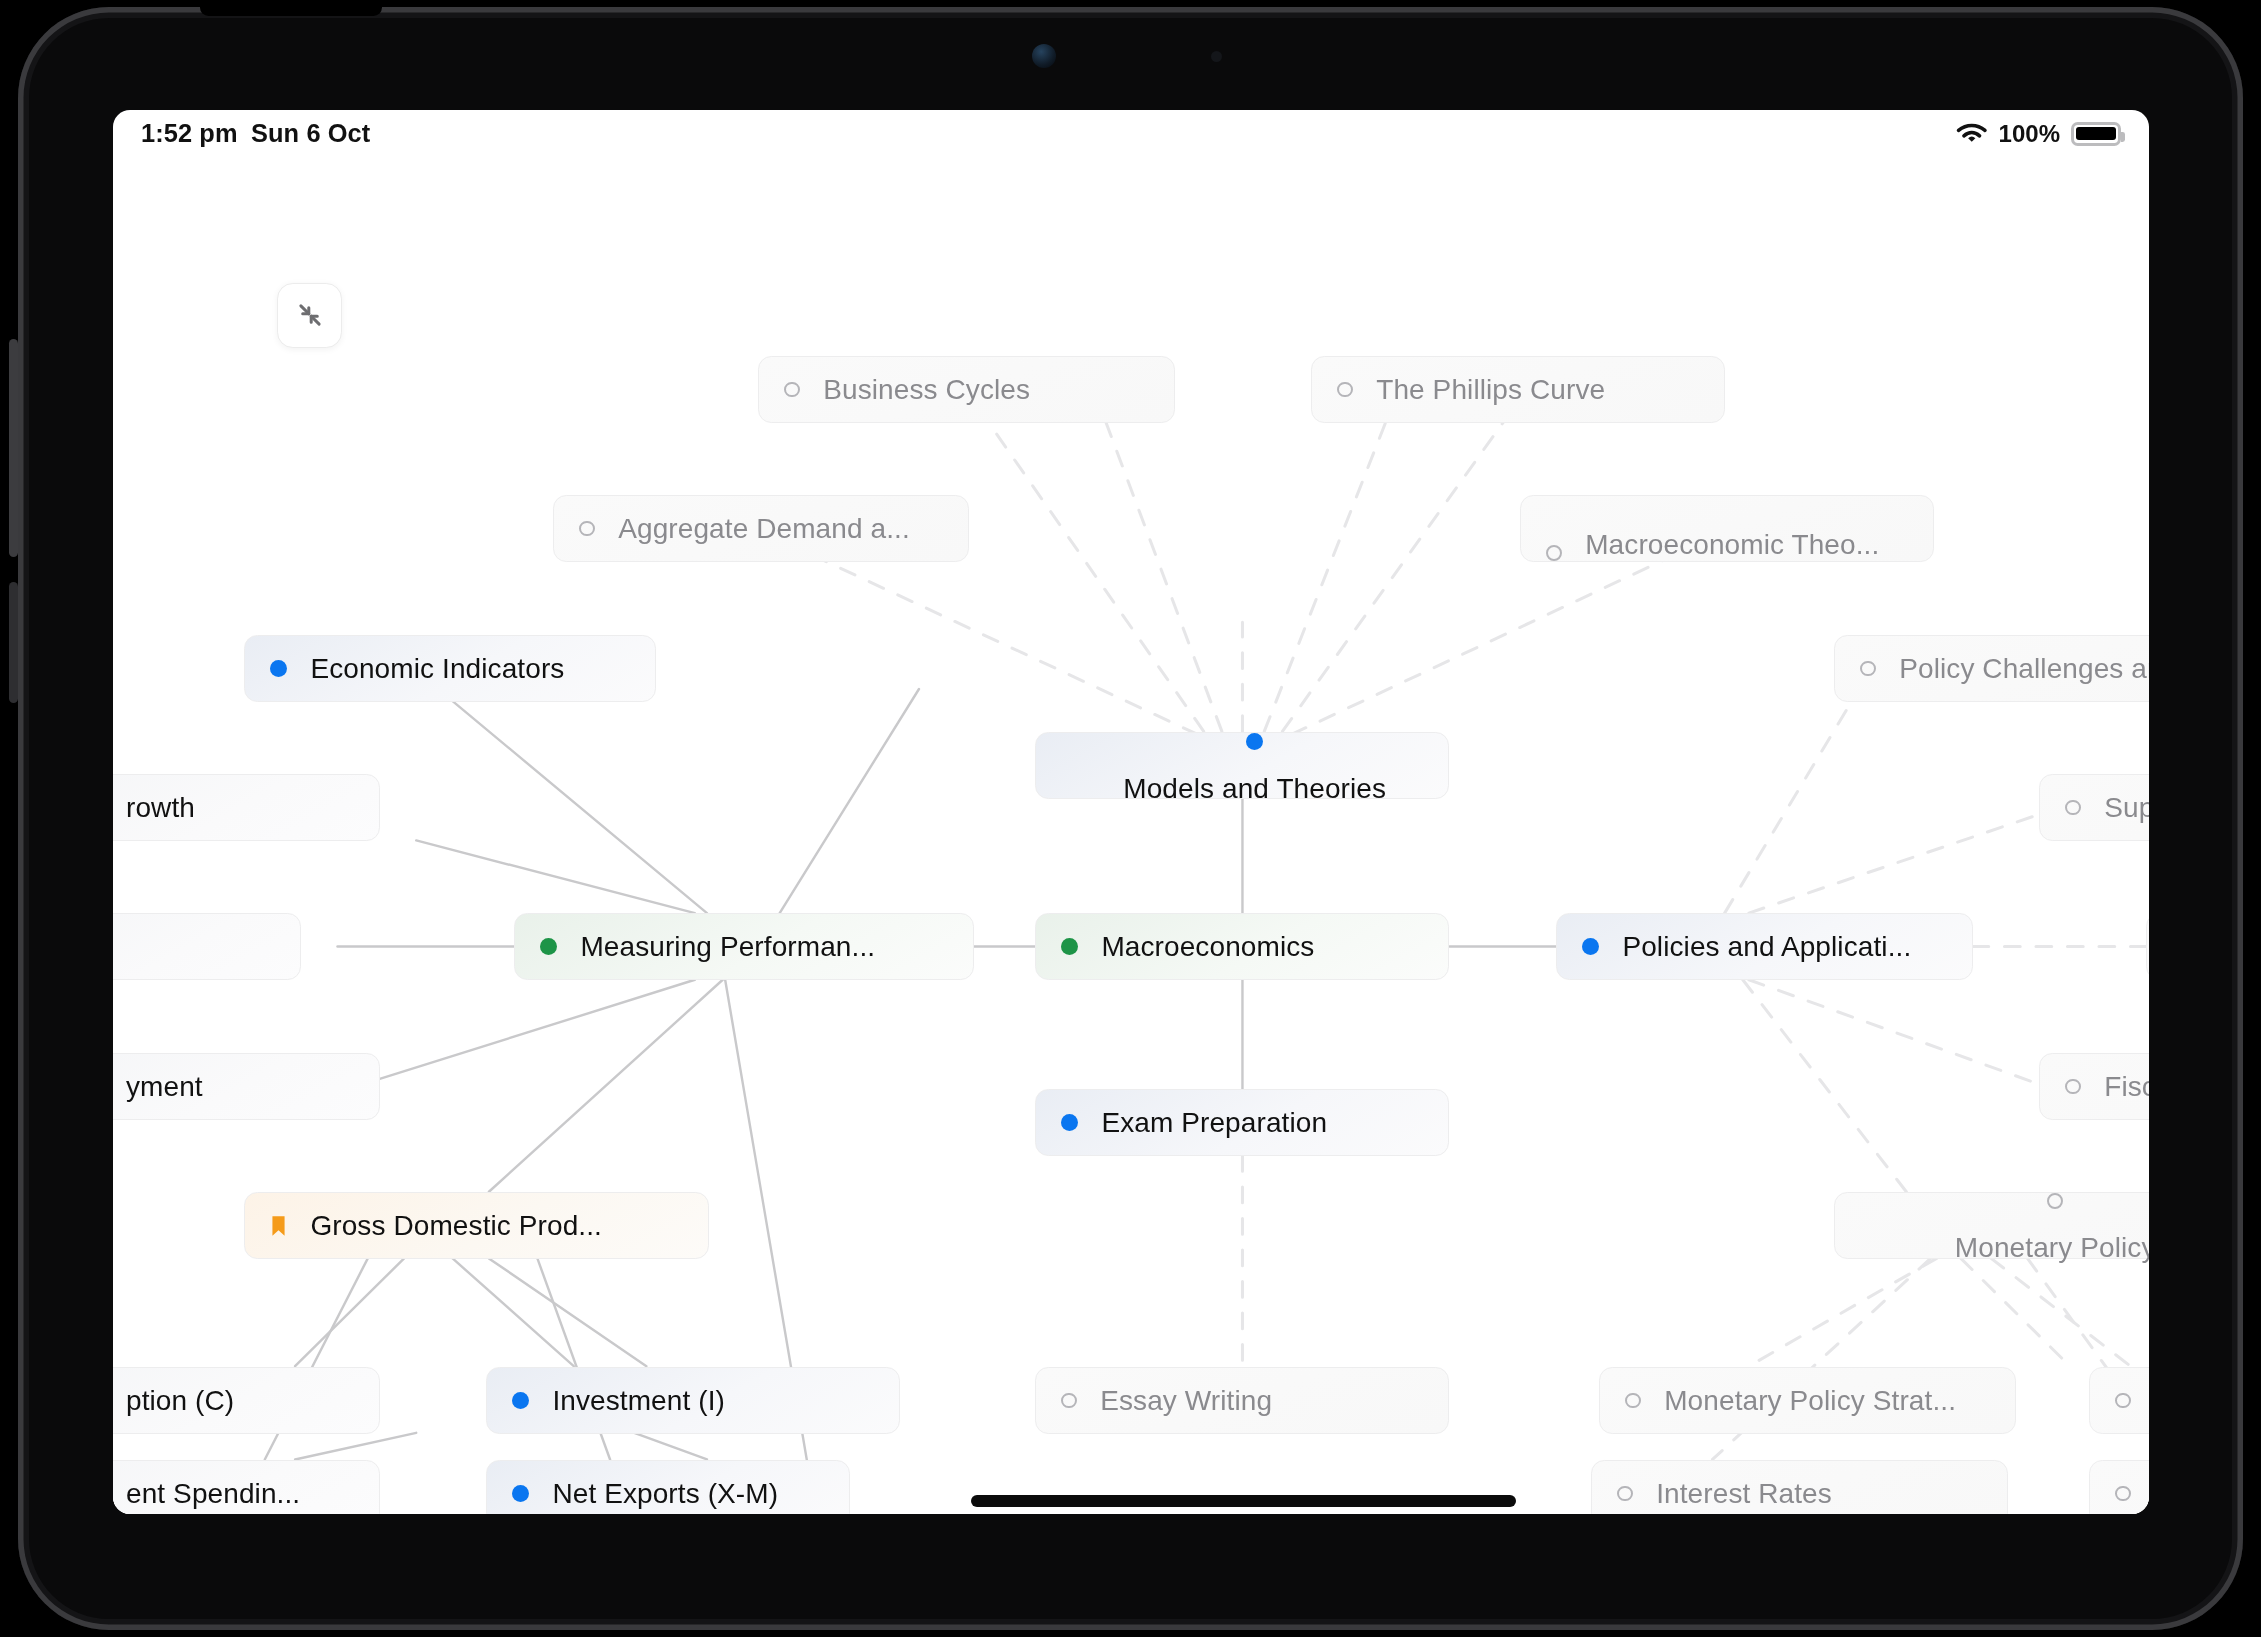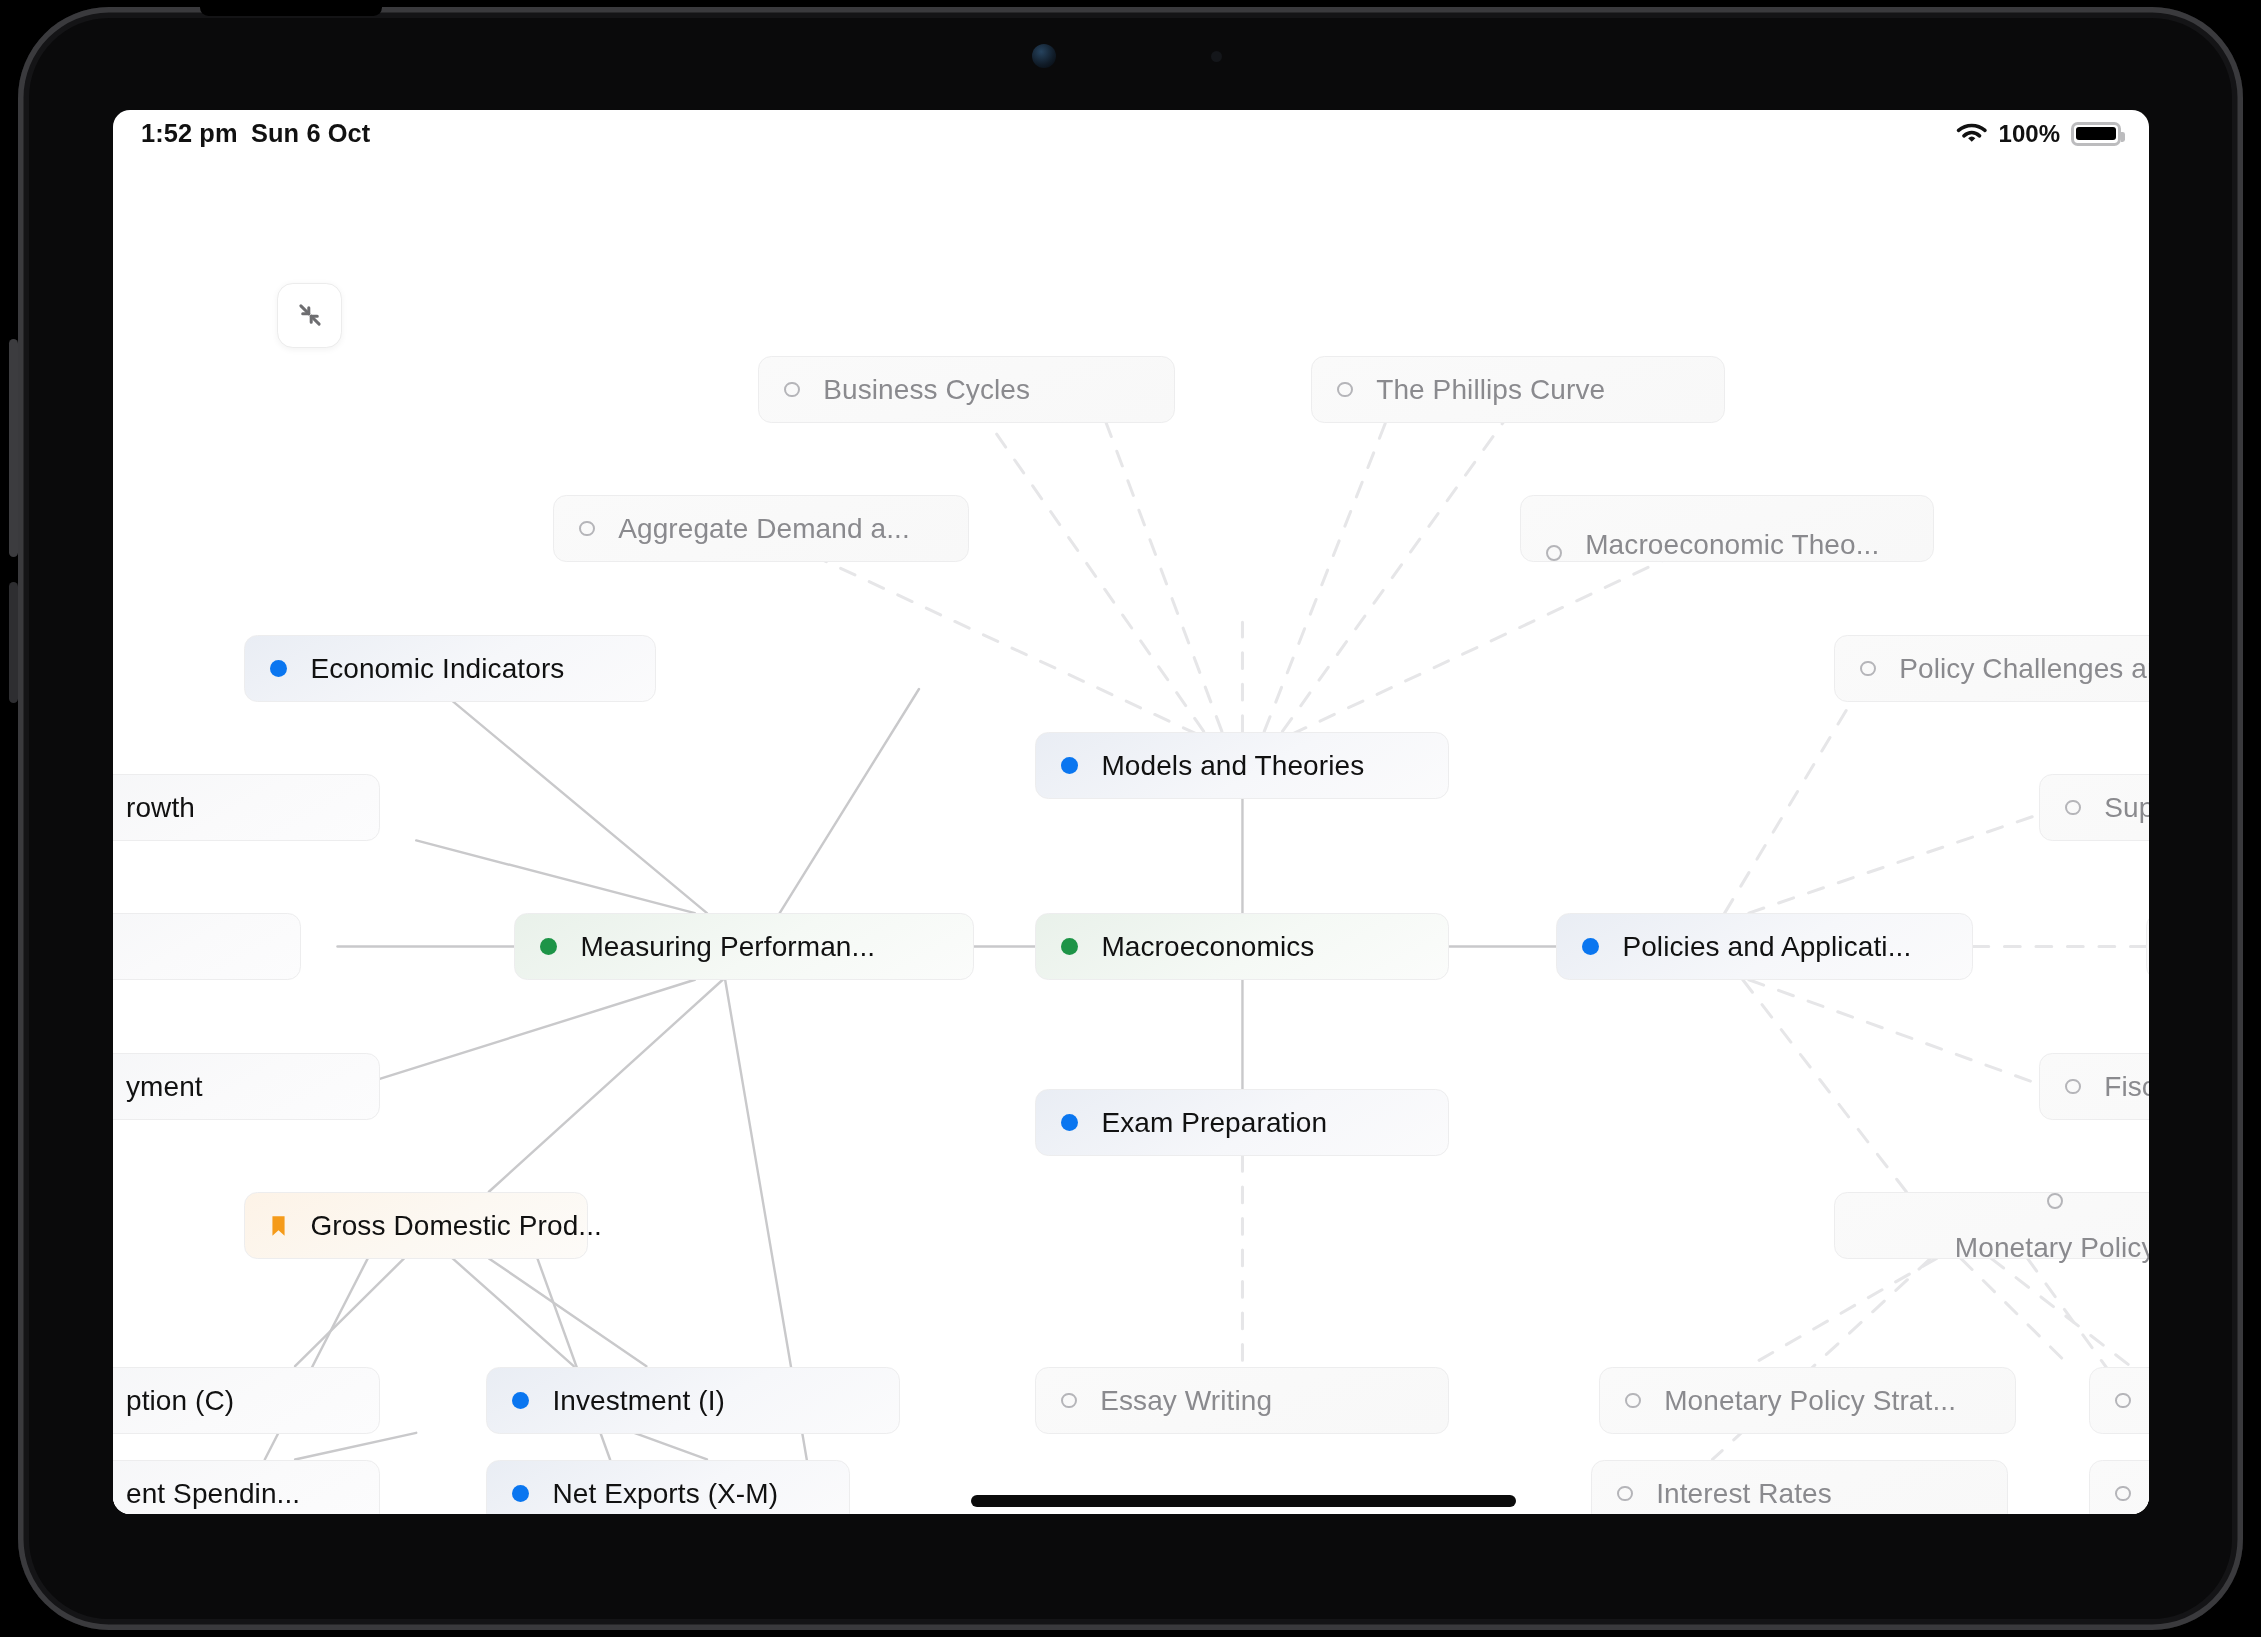--- a/index.html
+++ b/index.html
@@ -191,21 +191,21 @@
       <div class="node blue" style="left:131px;top:473px;width:412px;">
         <span class="bullet-blue"></span>
         <span class="label">Economic Indicators</span>
       </div>
 
       <div class="node dim" style="left:1721px;top:473px;width:417px;">
         <span class="bullet-open"></span>
         <span class="label">Policy Challenges and...</span>
       </div>
 
-      <div class="node blue" style="left:922px;top:570px;width:414px;">
+      <div class="node blue" style="left:922px;top:570px;width:414px;flex-direction:column;">
         <span class="bullet-blue"></span>
         <span class="label">Models and Theories</span>
       </div>
 
       <div class="node plain" style="left:-109px;top:612px;width:376px;padding-left:121px;">
         <span class="label">rowth</span>
       </div>
 
       <div class="node dim" style="left:1926px;top:612px;width:376px;">
         <span class="bullet-open"></span>
@@ -243,21 +243,21 @@
       <div class="node dim" style="left:1926px;top:891px;width:376px;">
         <span class="bullet-open"></span>
         <span class="label">Fiscal Policy</span>
       </div>
 
       <div class="node blue" style="left:922px;top:927px;width:414px;">
         <span class="bullet-blue"></span>
         <span class="label">Exam Preparation</span>
       </div>
 
-      <div class="node orange" style="left:131px;top:1030px;width:344px;">
+      <div class="node orange" style="left:131px;top:1030px;width:465px;">
         <span class="bullet-flag">
           <svg width="17" height="22" viewBox="0 0 28 36">
               <path d="M4 2h20v32l-10-9-10 9z" fill="#f59b1a"></path>
             </svg>
         </span>
         <span class="label">Gross Domestic Prod...</span>
       </div>
 
       <div class="node dim" style="left:1721px;top:1030px;width:417px;flex-direction:column;">
         <span class="bullet-open"></span>

